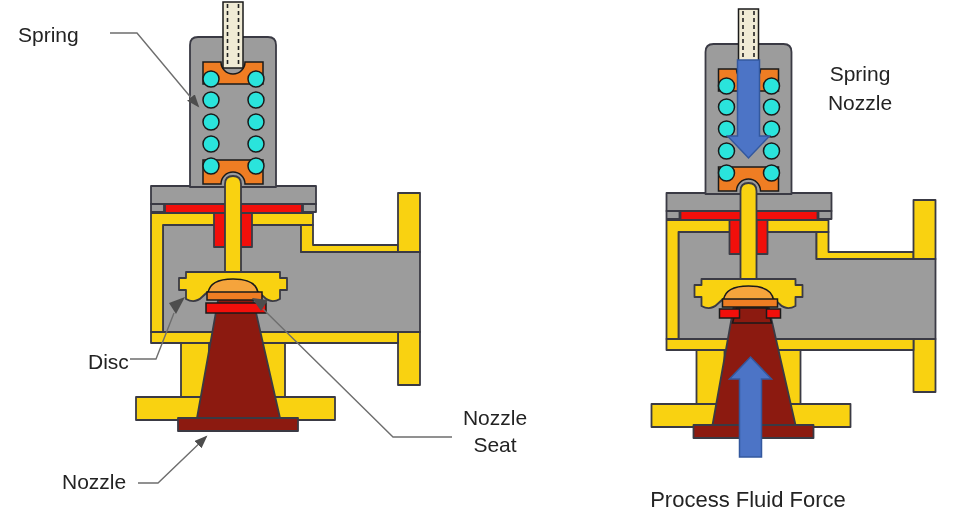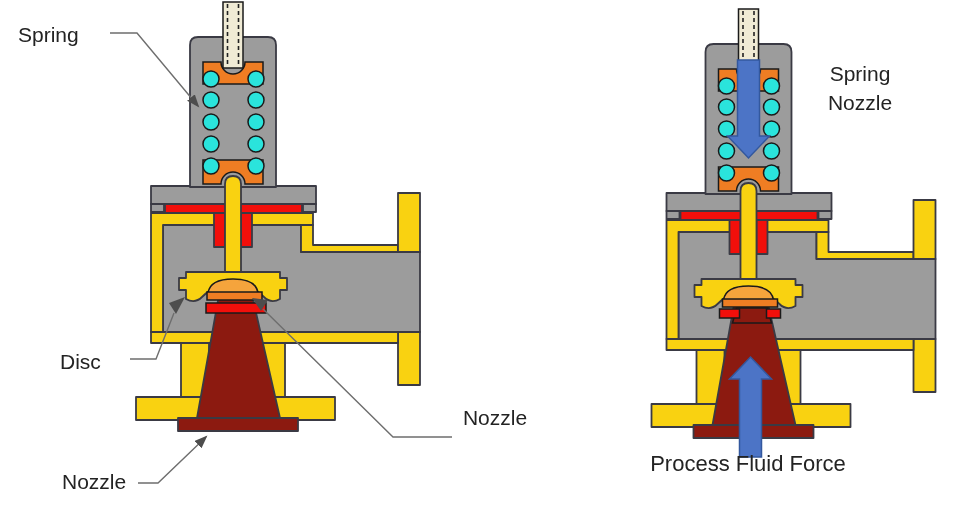--- a/index.html
+++ b/index.html
@@ -117,28 +117,29 @@
     <g>
       <path class="leader" marker-end="url(#ah-end)" d="M110,33 H137 L198,106"></path>
       <path class="leader" d="M130,359 H156 L174,313"></path>
       <path class="leader" marker-end="url(#ah-end)" d="M138,483 H158 L206,437"></path>
       <path class="leader" d="M263,309 L393,437 H452"></path>
     </g>
   </svg>
 
   <div class="lbl" id="spring-label" style="left:18px;top:21px;">Spring</div>
 
-  <div class="lbl" id="disc-label" style="left:60px;top:348px;">Disc</div>
+  <div class="lbl" id="disc-label" style="left:88px;top:348px;">Disc</div>
 
   <div class="lbl" id="nozzle-label" style="left:62px;top:468px;">Nozzle</div>
 
   <div class="lbl center" id="nozzle-seat-label" style="left:440px;top:404px;width:110px;">
     <div>Nozzle</div>
+    <div>Seat</div>
   </div>
 
   <div class="lbl center" id="spring-force-label" style="left:810px;top:59px;width:100px;line-height:29px;">
     <div>Spring</div>
     <div>Nozzle</div>
   </div>
 
-  <div class="lbl center" id="process-label" style="left:648px;top:450px;width:200px;">Process Fluid Force</div>
+  <div class="lbl center" id="process-label" style="left:648px;top:486px;width:200px;">Process Fluid Force</div>
 
 </div>
 
 </body></html>

